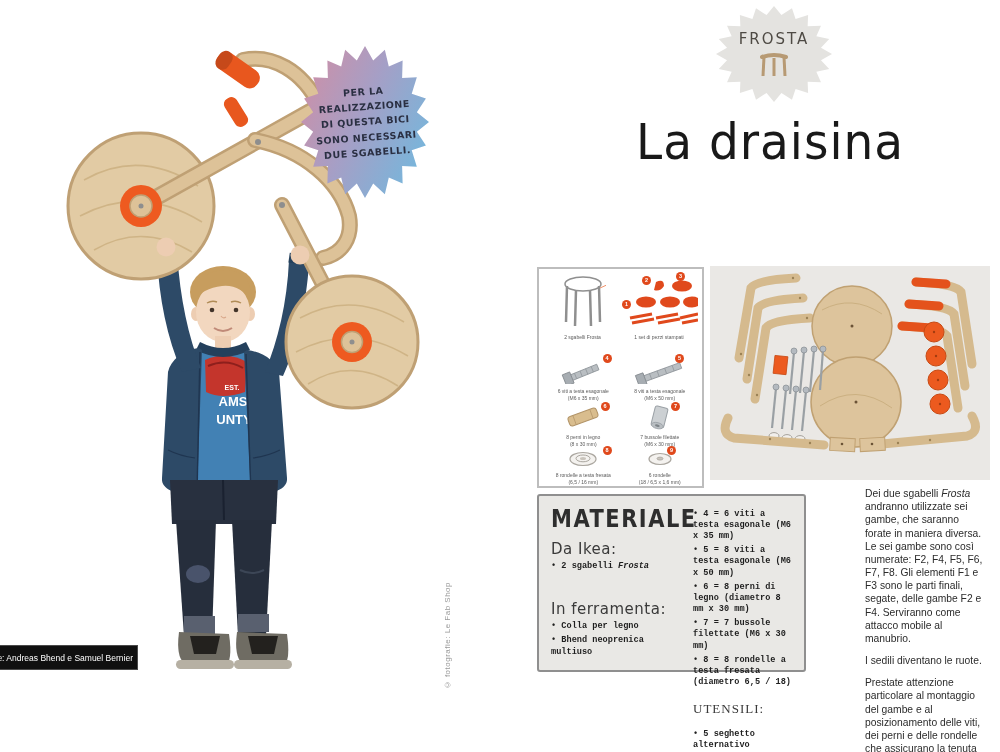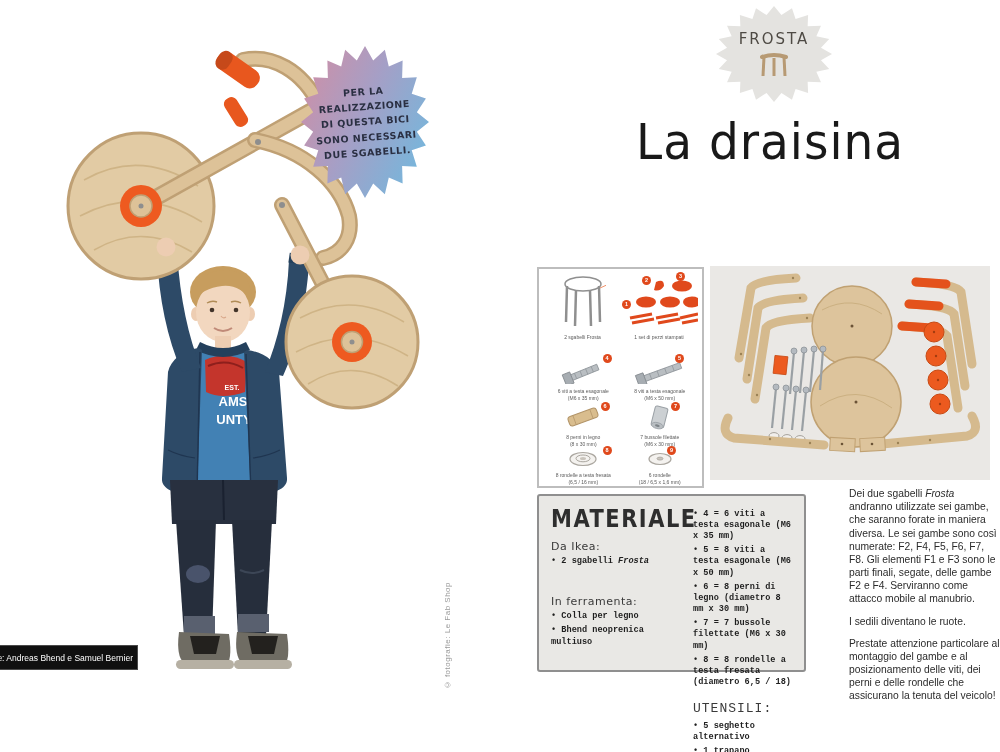--- a/index.html
+++ b/index.html
@@ -49,31 +49,31 @@
   .photo-panel{position:absolute;left:710px;top:266px;width:280px;height:214px;}
 
   
   .materials{position:absolute;left:537px;top:494px;width:269px;height:178px;background:#e9e8e5;
              border:2px solid #8f8f8f;border-radius:3px;box-sizing:border-box;display:flex;
              padding:8px 8px 6px 12px;gap:12px;}
   .m-left{width:130px;}
   .m-right{flex:1;padding-top:2px;}
   .m-title{font-family:"DejaVu Sans",sans-serif;font-size:21px;letter-spacing:1.5px;
            color:#2e2e2e;transform:scaleY(1.2);transform-origin:left top;margin:0 0 12px;}
-  .m-h{font-family:"DejaVu Sans",sans-serif;font-size:11px;color:#3a3a3a;margin:9px 0 3px;
+  .m-h{font-family:"DejaVu Sans",sans-serif;font-size:15px;color:#3a3a3a;margin:9px 0 3px;
        font-weight:normal;letter-spacing:.5px;}
   .m-li{font-size:8.6px;font-weight:bold;color:#1e1e1e;margin:2.5px 0;line-height:1.32;font-family:Liberation Mono, monospace;}
   .m-li::before{content:"• ";}
-  .ut-h{font-family:Liberation Mono, monospace;font-size:13px;color:#3a3a3a;margin:12px 0 5px;
+  .ut-h{font-family:Liberation Serif, serif;font-size:13px;color:#3a3a3a;margin:12px 0 12px;
         font-weight:normal;letter-spacing:1px;}
 
   
   .body-col{position:absolute;left:849px;top:487px;width:151px;font-size:10.3px;
             line-height:1.28;color:#2b2b2b;}
-  .body-col p{margin:0 0 9px;}
+  .body-col p{margin:0 16px 9px;}
 
   
   .credit-bar{position:absolute;left:0;top:646px;width:137px;height:23px;background:#101010;
               outline:1px solid #4a4a4a;color:#fff;font-size:8.5px;display:flex;align-items:center;
               justify-content:flex-end;padding-right:4px;box-sizing:border-box;
               white-space:nowrap;overflow:hidden;}
   .v-credit{position:absolute;left:443px;top:578px;height:115px;display:flex;align-items:center;}
   .v-credit span{writing-mode:vertical-rl;transform:rotate(180deg);font-size:8px;color:#999;
               letter-spacing:.5px;white-space:nowrap;}
 </style>

